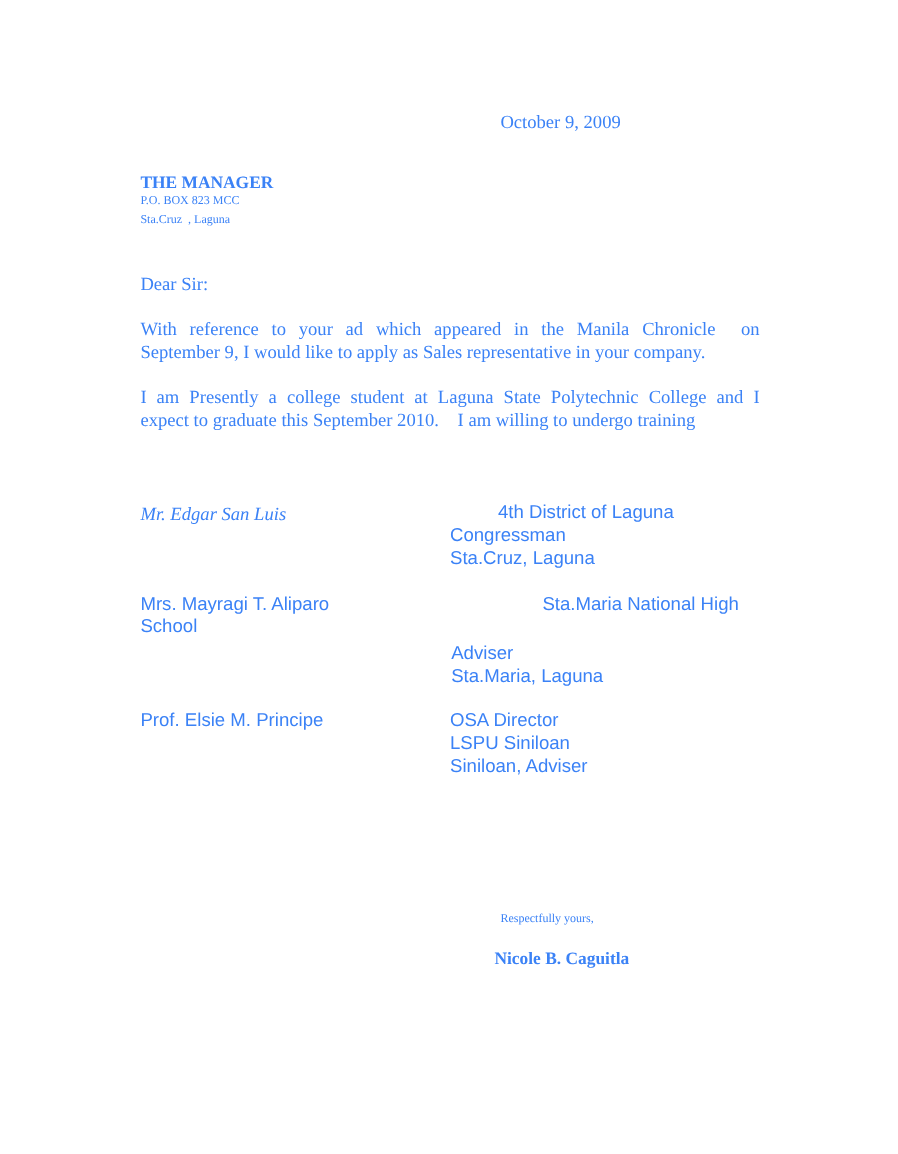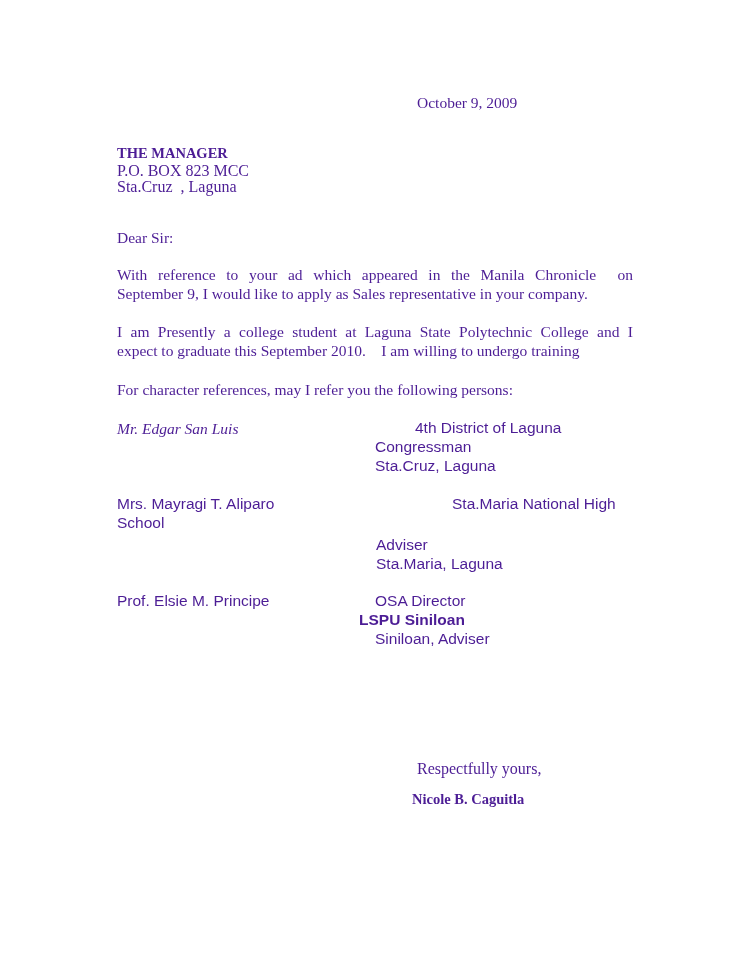--- a/index.html
+++ b/index.html
@@ -5,34 +5,34 @@
   html, body {
     margin: 0;
     padding: 0;
     background: #ffffff;
   }
   .page {
     position: relative;
     width: 748px;
     height: 868px;
     background: #ffffff;
-    color: #4c1d95;
+    color: #3b82f6;
     overflow: hidden;
   }
   .t {
     position: absolute;
     white-space: pre;
     line-height: 1.18;
   }
   .serif { font-family: "Liberation Serif", serif; }
   .sans  { font-family: "Liberation Sans", sans-serif; }
   .b     { font-weight: bold; }
 
   .fs-body { font-size: 15.5px; }
-  .fs-sm   { font-size: 16px; font-family: Liberation Serif, serif; }
+  .fs-sm   { font-size: 10px; font-family: Liberation Serif, serif; }
   .fs-smb  { font-size: 14.5px; }
 
   .just {
     white-space: normal;
     text-align: justify;
     text-align-last: justify;
     width: 516px;
   }
 
   
@@ -53,21 +53,21 @@
   .pos-r1-d3       { top: 457px; left: 375px; }
 
   .pos-r2-name     { top: 495px; left: 117px; }
   .pos-r2-d1       { top: 495px; left: 452px; }
   .pos-r2-wrap     { top: 514px; left: 117px; text-align: center; }
   .pos-r2-d2       { top: 536px; left: 376px; }
   .pos-r2-d3       { top: 555px; left: 376px; }
 
   .pos-r3-name     { top: 592px; left: 117px; }
   .pos-r3-d1       { top: 592px; left: 375px; }
-  .pos-r3-d2       { top: 611px; left: 359px; font-weight: bold; }
+  .pos-r3-d2       { top: 611px; left: 375px; }
   .pos-r3-d3       { top: 630px; left: 375px; }
 
   .pos-closing     { top: 760px; left: 417px; }
   .pos-signature   { top: 791px; left: 412px; }
 </style>
 </head>
 <body>
 
 <div class="page">
 
@@ -84,21 +84,20 @@
   <div>
     <div class="t serif fs-body just pos-p1l1">With reference to your ad which appeared in the Manila Chronicle &nbsp;on</div>
     <div class="t serif fs-body pos-p1l2">September 9, I would like to apply as Sales representative in your company.</div>
   </div>
 
   <div>
     <div class="t serif fs-body just pos-p2l1">I am Presently a college student at Laguna State Polytechnic College and I</div>
     <div class="t serif fs-body pos-p2l2">expect to graduate this September 2010.    I am willing to undergo training</div>
   </div>
 
-  <div class="t serif fs-body pos-refintro">For character references, may I refer you the following persons:</div>
 
   <div>
     <div class="t serif fs-body pos-r1-name">Mr. Edgar San Luis</div>
     <div class="t sans fs-body pos-r1-d1">4th District of Laguna</div>
     <div class="t sans fs-body pos-r1-d2">Congressman</div>
     <div class="t sans fs-body pos-r1-d3">Sta.Cruz, Laguna</div>
   </div>
 
   <div>
     <div class="t sans fs-body pos-r2-name">Mrs. Mayragi T. Aliparo</div>

